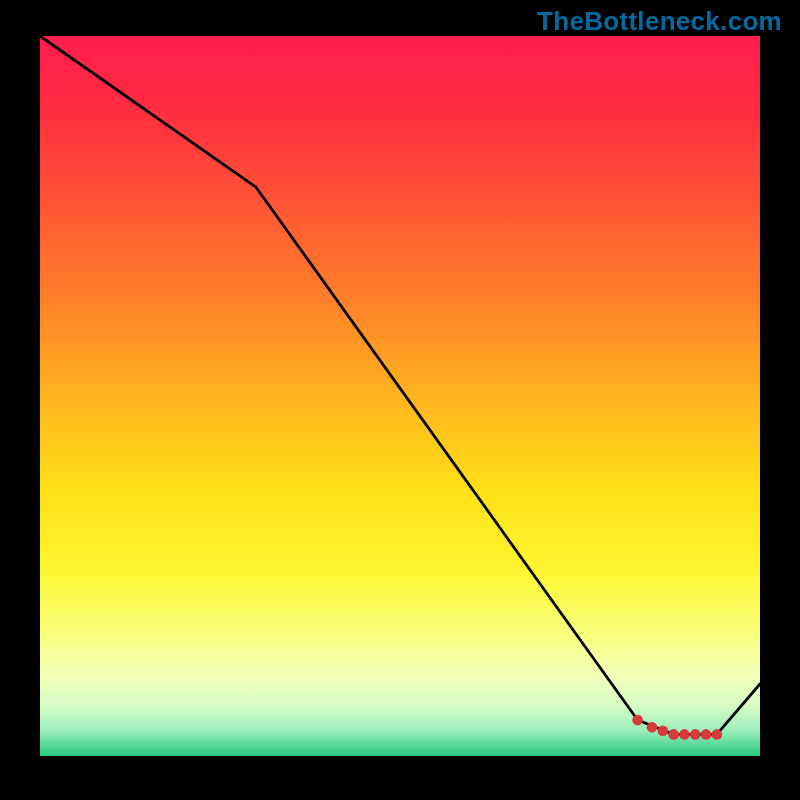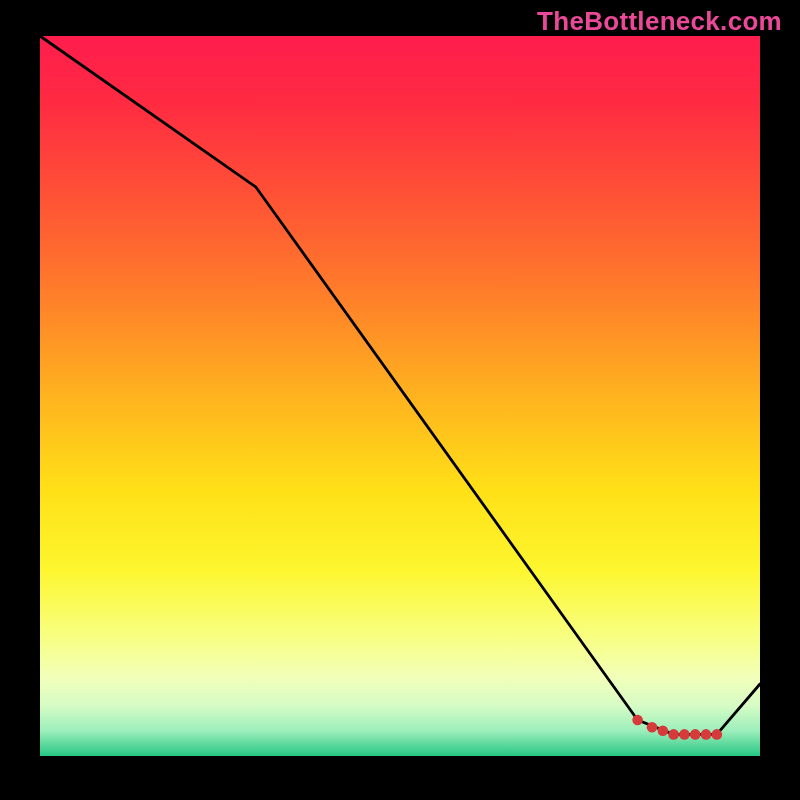--- a/index.html
+++ b/index.html
@@ -18,21 +18,21 @@
   svg {
     display: block;
   }
   .watermark {
     position: absolute;
     top: 6px;
     right: 18px;
     font-family: Arial, Helvetica, sans-serif;
     font-size: 26px;
     font-weight: 700;
-    color: #ec4899;
+    color: #0369a1;
     letter-spacing: 0.3px;
     user-select: none;
   }
 </style>
 </head>
 <body>
 
 <div class="chart-wrap">
   <div class="watermark">TheBottleneck.com</div>
 

